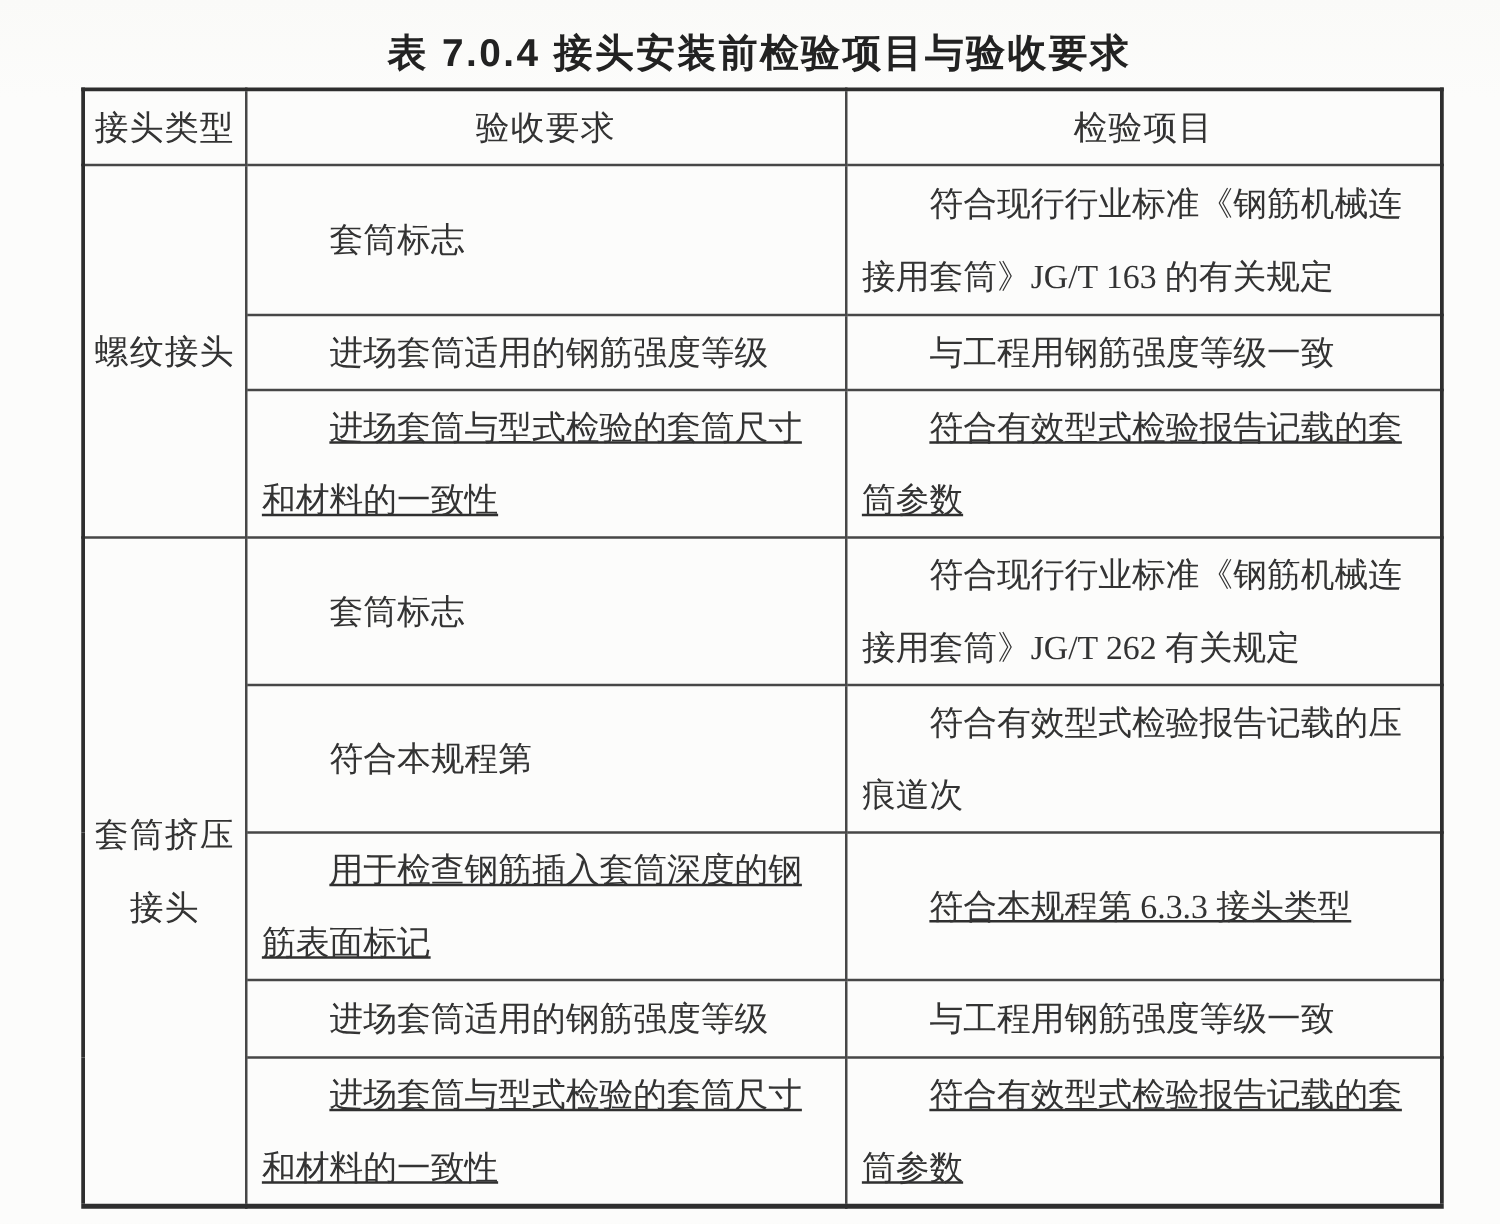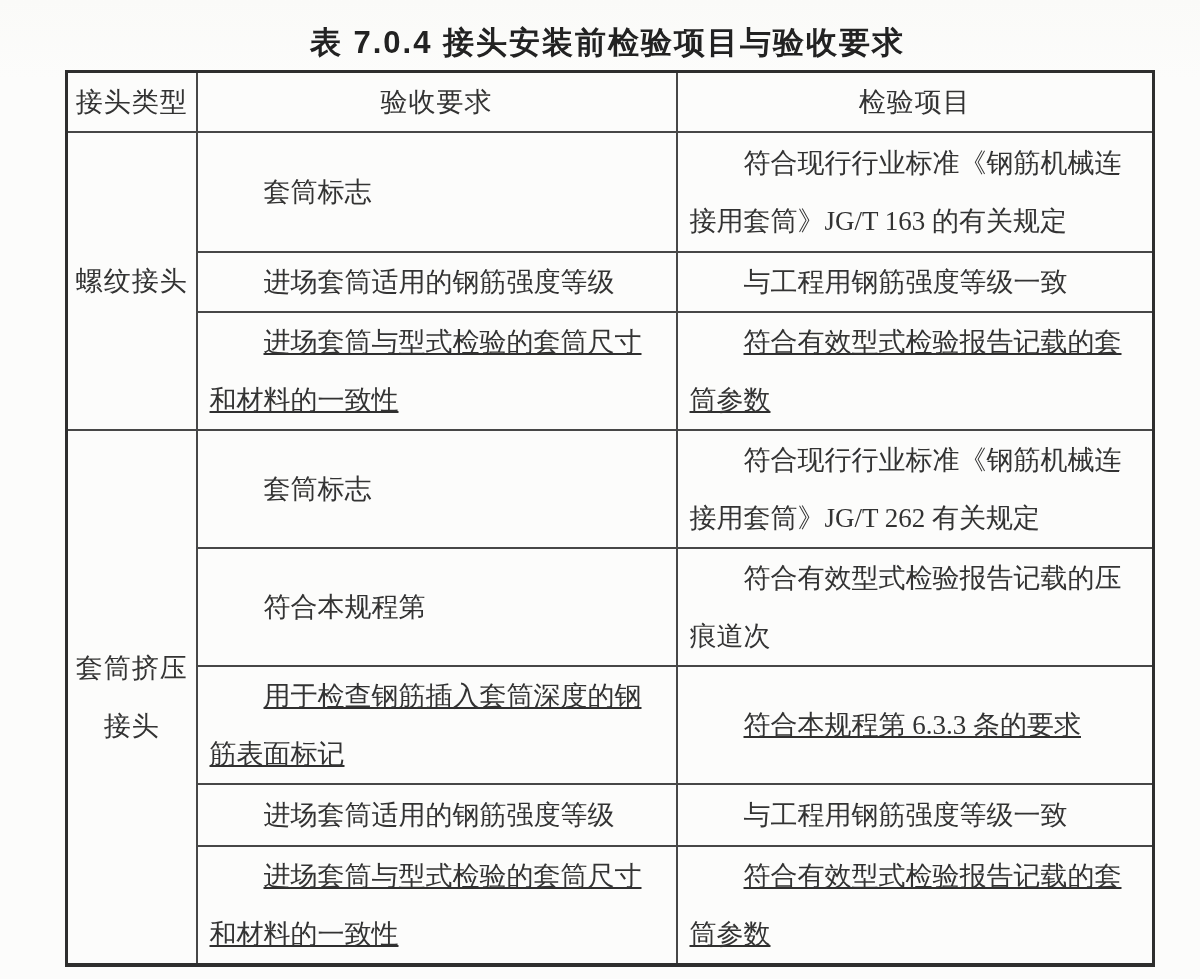--- a/index.html
+++ b/index.html
@@ -117,21 +117,21 @@
       <td class="type-cell" rowspan="5">套筒挤压接头</td>
       <td class="item-cell">套筒标志</td>
       <td class="req-cell">符合现行行业标准《钢筋机械连接用套筒》JG/T 262 有关规定</td>
     </tr>
     <tr class="h-117">
       <td class="item-cell">符合本规程第</td>
       <td class="req-cell">符合有效型式检验报告记载的压痕道次</td>
     </tr>
     <tr class="h-118">
       <td class="item-cell">用于检查钢筋插入套筒深度的钢筋表面标记</td>
-      <td class="req-cell">符合本规程第 6.3.3 条的要求</td>
+      <td class="req-cell">符合本规程第 6.3.3 接头类型</td>
     </tr>
     <tr class="h-62">
       <td class="item-cell">进场套筒适用的钢筋强度等级</td>
       <td class="req-cell">与工程用钢筋强度等级一致</td>
     </tr>
     <tr class="h-118">
       <td class="item-cell">进场套筒与型式检验的套筒尺寸和材料的一致性</td>
       <td class="req-cell">符合有效型式检验报告记载的套筒参数</td>
     </tr>
   </tbody>

